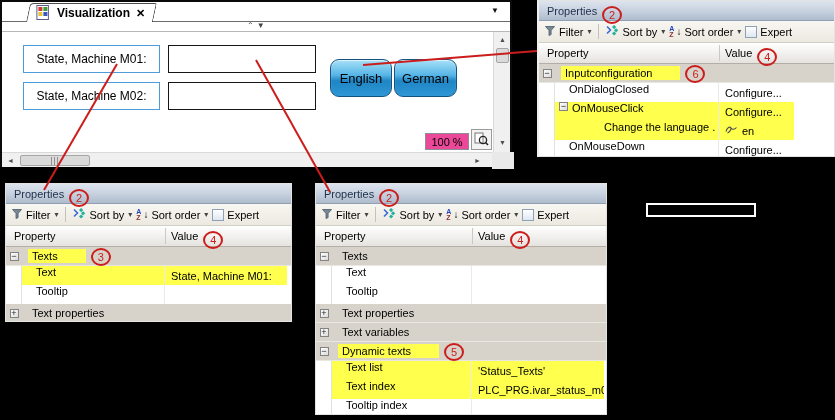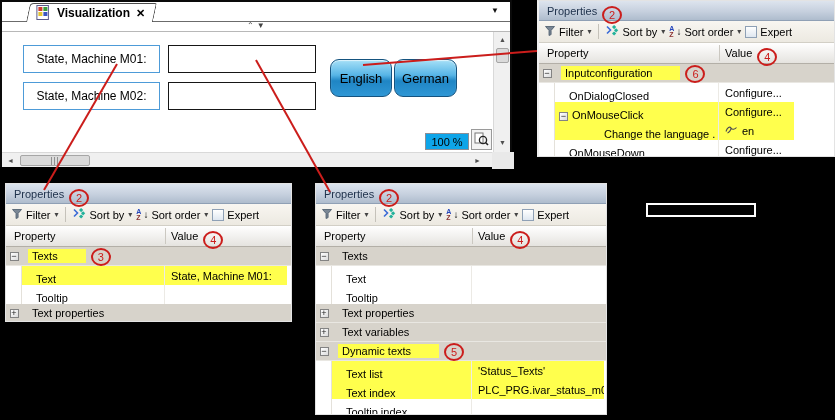--- a/index.html
+++ b/index.html
@@ -23,21 +23,21 @@
             border-bottom:1px solid #b8b8b8;}
   .splitglyphs{position:absolute;left:245px;top:-2px;font-size:8px;color:#444;letter-spacing:3px;}
   .vlabelbox{position:absolute;display:flex;align-items:center;justify-content:center;
              border:1px solid #4d9bd8;background:#fff;font-size:12px;}
   .vempty{position:absolute;border:1px solid #161616;background:#fff;}
   .vbtn{position:absolute;display:flex;align-items:center;justify-content:center;
         border:1px solid #15537f;border-radius:9px;color:#000;font-size:13px;
         background:linear-gradient(180deg,#a6e0f7 0%,#57b5e6 42%,#1f85c4 58%,#2f97d5 100%);
         box-shadow:inset 0 1px 1px rgba(255,255,255,.65);}
   .zoombox{position:absolute;left:423px;top:131px;width:44px;height:17px;border:1px solid #8b8e97;
-           background:#0ea5e9;display:flex;align-items:center;justify-content:center;font-size:11px;}
+           background:#ec4899;display:flex;align-items:center;justify-content:center;font-size:11px;}
   .magbtn{position:absolute;left:469px;top:127px;width:21px;height:21px;border:1px solid #9a9a9a;
           background:#f3f3f3;display:flex;align-items:center;justify-content:center;}
   .vscroll{position:absolute;left:491px;top:30px;width:17px;height:120px;background:#f0f0f0;
            border-left:1px solid #d9d9d9;}
   .hscroll{position:absolute;left:0;top:150px;width:490px;height:15px;background:#f0f0f0;
            border-top:1px solid #d9d9d9;}
   .sbtn{position:absolute;display:flex;align-items:center;justify-content:center;
         color:#4f4f4f;font-size:7px;background:#f0f0f0;}
   .sthumb{position:absolute;background:#dadada;border:1px solid #a6a6a6;border-radius:2px;
           display:flex;align-items:center;justify-content:center;}
@@ -70,21 +70,21 @@
   .colhead::after{content:"";position:absolute;left:calc(17px + var(--prop));top:2px;bottom:2px;
                   width:1px;background:#cbc8c1;}
   .prow{position:relative;display:flex;align-items:center;height:19px;background:#fff;}
   .prow.item .gutter{align-self:stretch;border-right:1px solid #e4e1da;}
   .gutter{width:16px;flex:0 0 16px;display:flex;align-items:center;justify-content:center;}
   .prow.group{background:#d7d3cb;border-bottom:1px solid #e9e7e2;}
   .exp{width:9px;height:9px;border:1px solid #838383;background:linear-gradient(135deg,#fff,#dcdcdc);
        font-size:9px;line-height:7px;text-align:center;color:#222;display:inline-block;}
   .glabel{margin-left:6px;padding:1px 4px;}
   .glabel.hl{background:#ffff4d;padding-right:28px;text-align:right;}
-  .pcell{height:100%;display:flex;align-items:flex-end;flex:0 0 var(--prop);width:var(--prop);
+  .pcell{height:100%;display:flex;align-items:flex-start;flex:0 0 var(--prop);width:var(--prop);
          padding-left:4px;overflow:hidden;white-space:nowrap;}
   .pcell .exp{margin-right:4px;}
   .lvl2 .pcell{padding-left:14px;}
   .lvl3 .pcell{padding-left:49px;}
   .vcell{height:100%;display:flex;align-items:center;gap:4px;flex:0 0 var(--val);width:var(--val);
          padding-left:6px;overflow:hidden;white-space:nowrap;border-left:1px solid #eceae5;}
   .hl{background:#ffff4d;}
   .badge{display:inline-flex;align-items:center;justify-content:center;flex:0 0 auto;
          width:20px;height:18px;border:2px solid #cb1d1b;border-radius:50%;
          color:#cb1d1b;font-size:11px;margin-left:5px;background:transparent;position:relative;

